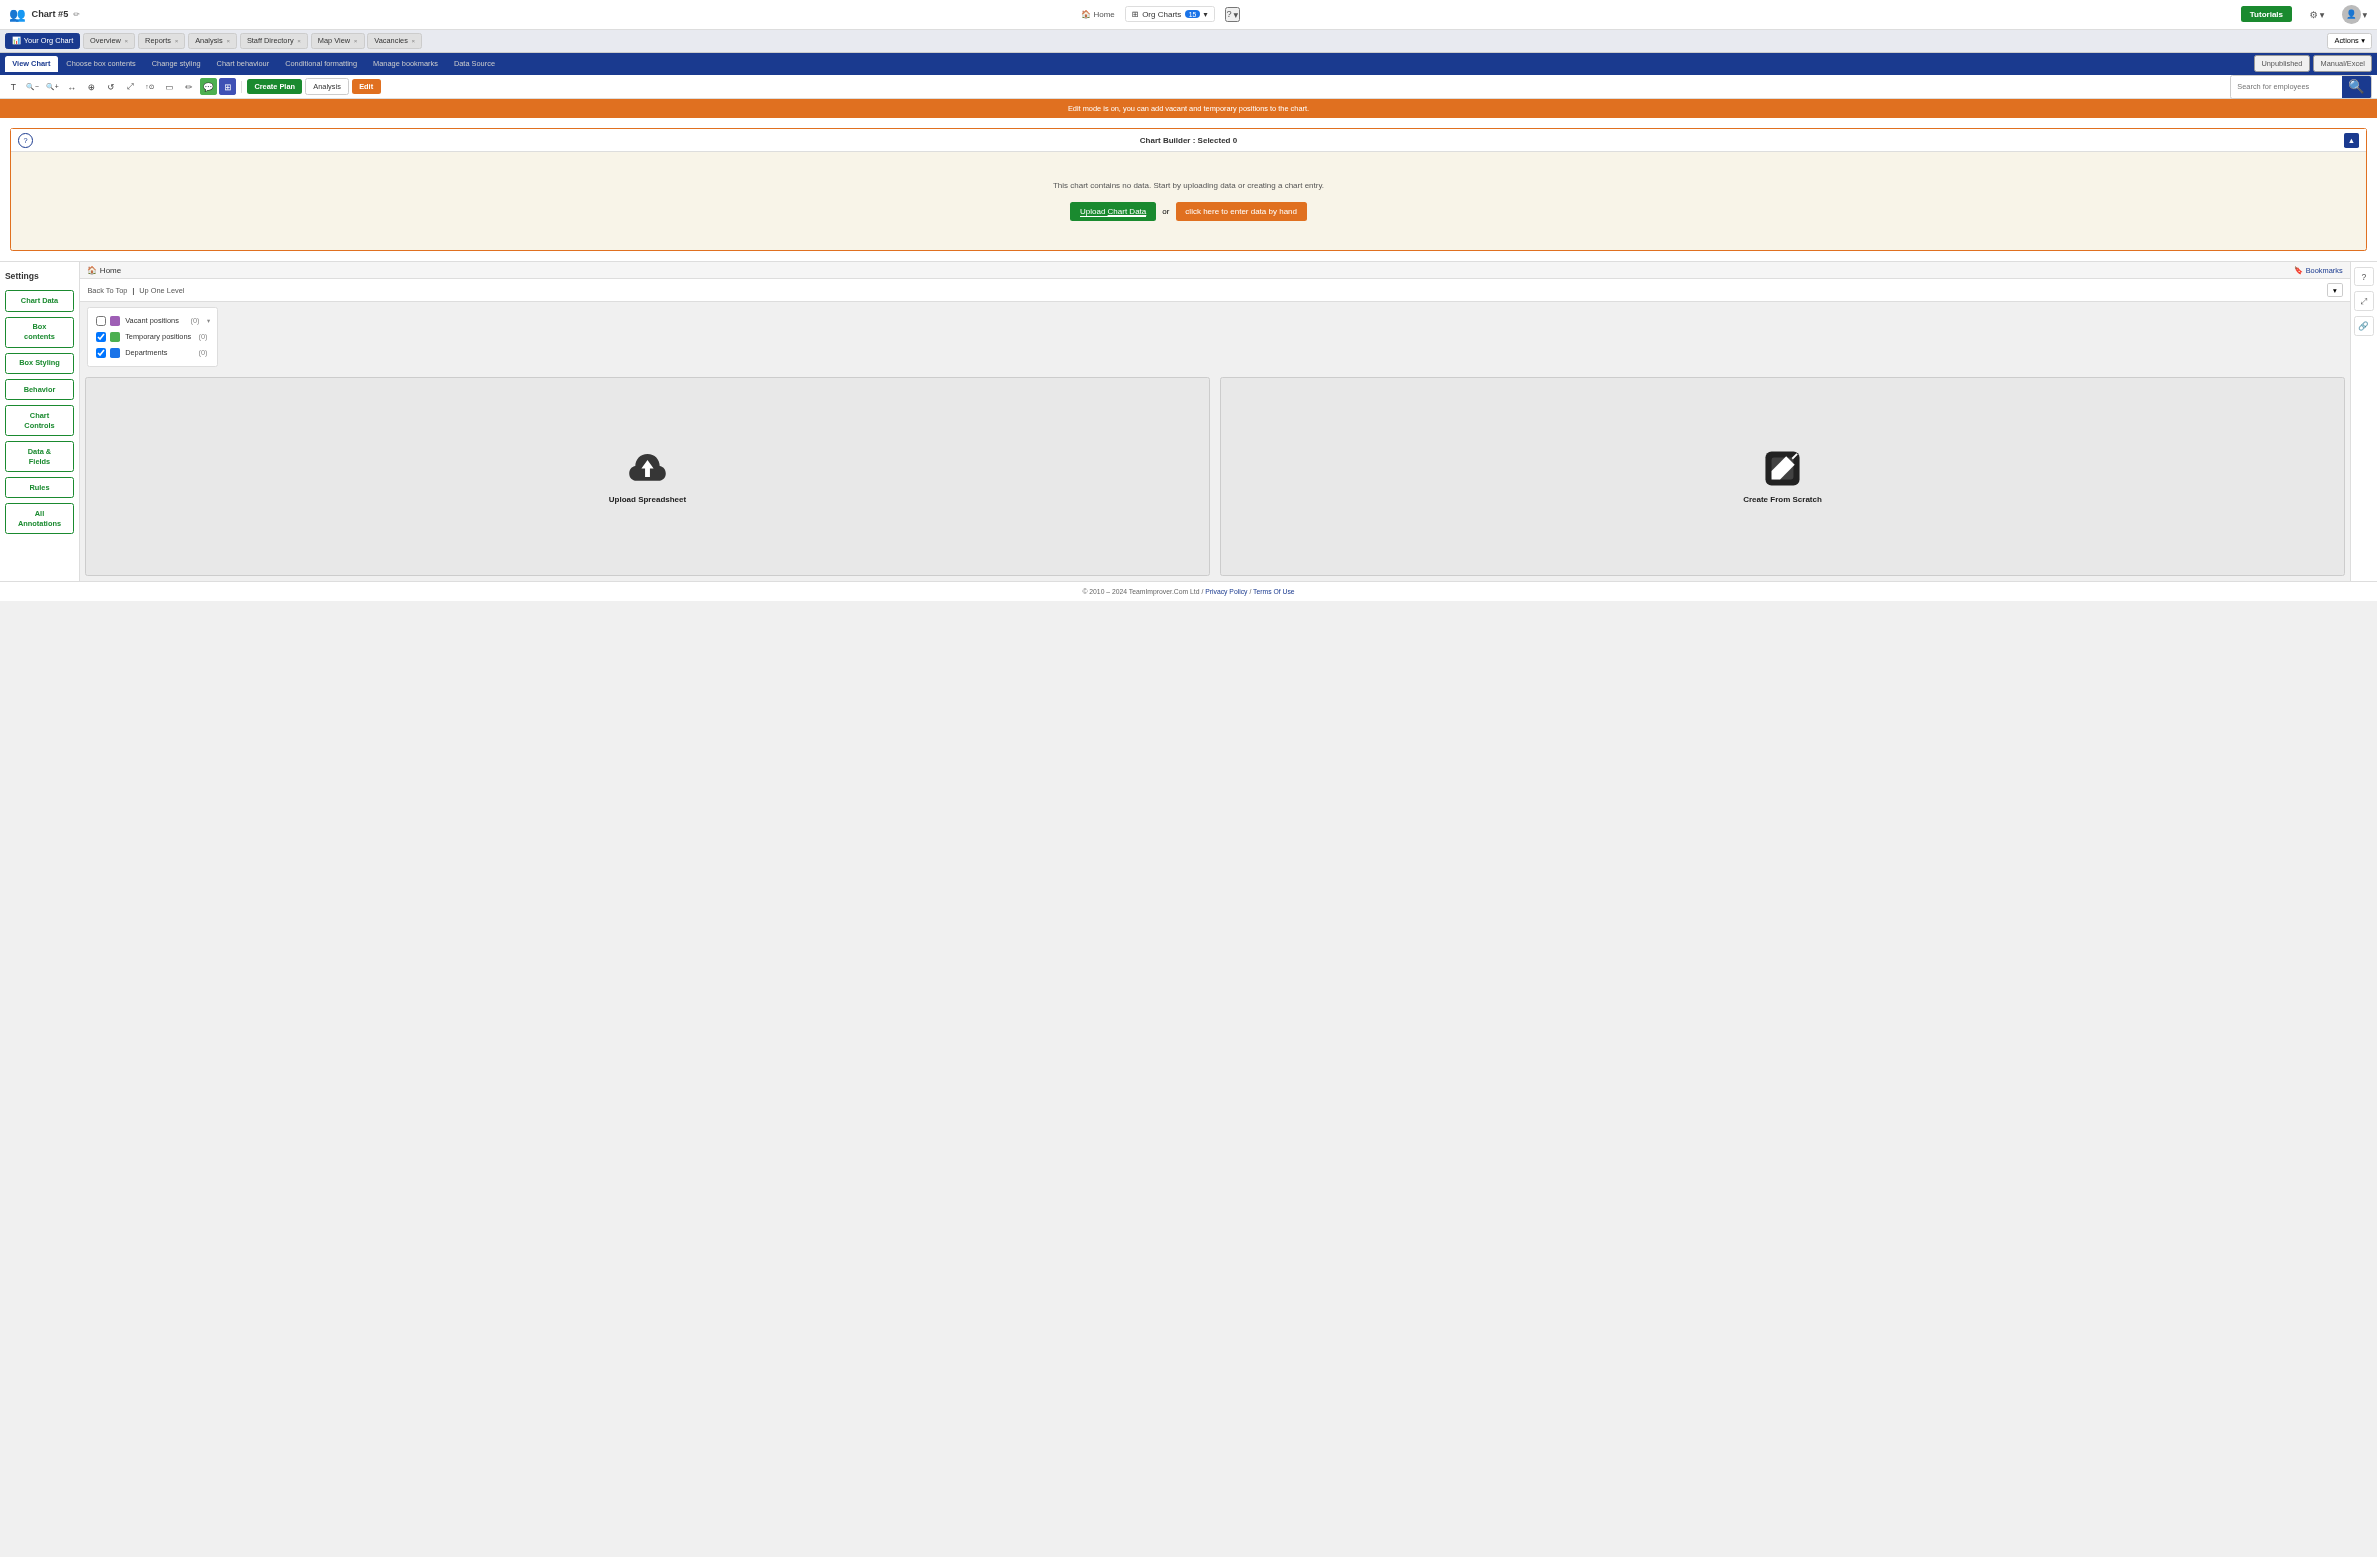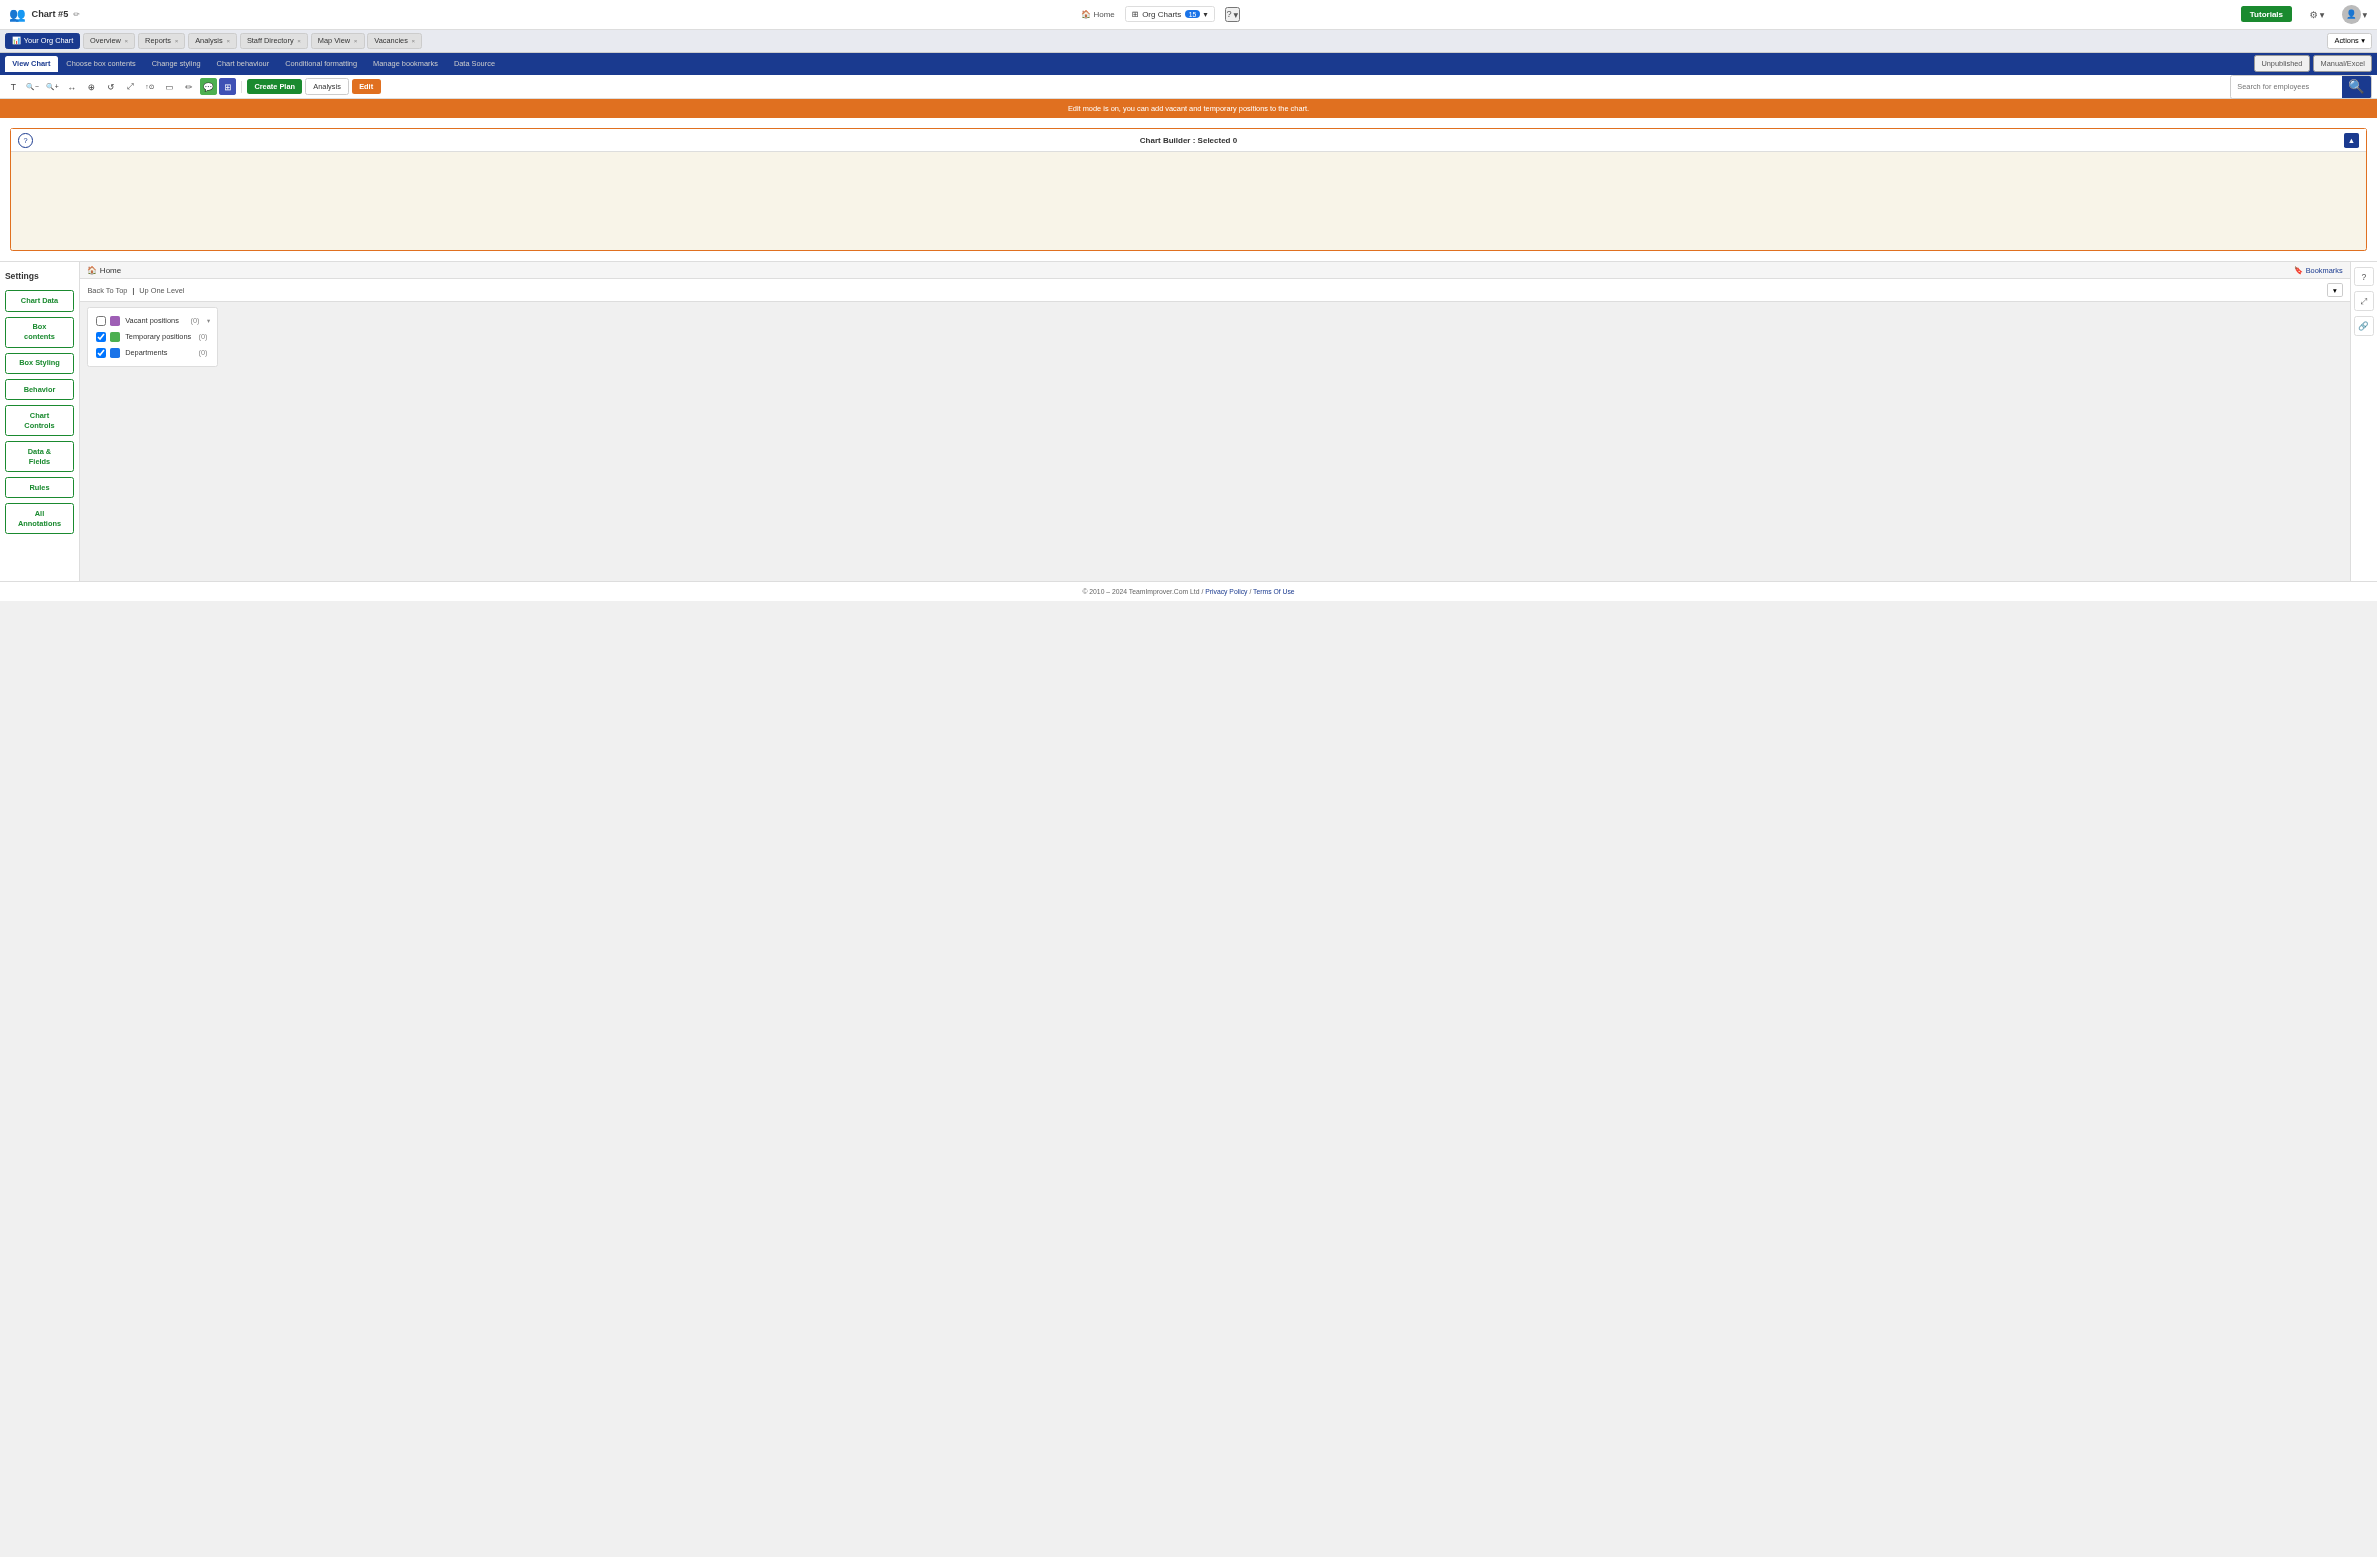--- a/index.html
+++ b/index.html
@@ -371,20 +371,30 @@
     <span>Edit mode is on, you can add vacant and temporary positions to the chart.</span>
   </div>
 
   <div class="chart-wrapper">
     <div class="chart-area">
       <div class="chart-builder-header">
         <div class="help-circle">?</div>
         <span class="chart-builder-title">Chart Builder : Selected 0</span>
         <button class="collapse-btn">▲</button>
       </div>
+      <div class="chart-empty">
+        <p class="chart-empty-text">This chart contains no data. Start by uploading data or creating a chart entry.</p>
+        <div class="upload-row">
+          <button class="chart-upload-btn">
+            <span>Upload </span><span style="text-decoration:underline;">Chart Data</span>
+          </button>
+          <span> or </span>
+          <button class="chart-hand-btn">click here to enter data by hand</button>
+        </div>
+      </div>
     </div>
   </div>
 
   <div class="bottom-section">
 
     <div class="settings-sidebar">
       <div class="settings-title">Settings</div>
       <button class="settings-btn-item">Chart Data</button>
       <button class="settings-btn-item">Box<br>contents</button>
       <button class="settings-btn-item">Box Styling</button>
@@ -430,20 +440,40 @@
           <span class="position-count">(0)</span>
         </div>
         <div class="position-item">
           <input type="checkbox" class="position-checkbox" checked="" style="">
           <div class="position-color" style="background:#1a73e8;"></div>
           <span class="position-label">Departments</span>
           <span class="position-count">(0)</span>
         </div>
       </div>
 
+      <div class="content-panels">
+        <div class="panel-left">
+
+          <svg width="39" height="39" viewBox="0 0 64 64">
+            <path d="M32 8 C20 8 12 17 12 28 C6 29 2 34 2 40 C2 47 7 52 14 52 L50 52 C57 52 62 47 62 40 C62 34 58 29 52 28 C52 17 44 8 32 8Z" fill="#222" opacity="0.9"></path>
+            <polygon points="32,18 22,32 28,32 28,46 36,46 36,32 42,32" fill="#fff"></polygon>
+          </svg>
+          <span class="panel-label">Upload Spreadsheet</span>
+        </div>
+        <div class="panel-right">
+
+          <svg width="39" height="39" viewBox="0 0 64 64">
+            <rect x="4" y="4" width="56" height="56" rx="10" ry="10" fill="#222"></rect>
+            <rect x="14" y="14" width="36" height="36" rx="4" ry="4" fill="#fff" opacity="0.15"></rect>
+            <path d="M38 12 L52 26 L28 50 L14 50 L14 36 Z" fill="#fff"></path>
+            <line x1="56" y1="8" x2="48" y2="16" stroke="#fff" stroke-width="3"></line>
+          </svg>
+          <span class="panel-label">Create From Scratch</span>
+        </div>
+      </div>
     </div>
 
     <div class="right-sidebar">
       <button class="sidebar-icon-btn">?</button>
       <button class="sidebar-icon-btn">⤢</button>
       <button class="sidebar-icon-btn">🔗</button>
     </div>
   </div>
 
   <div class="footer">

